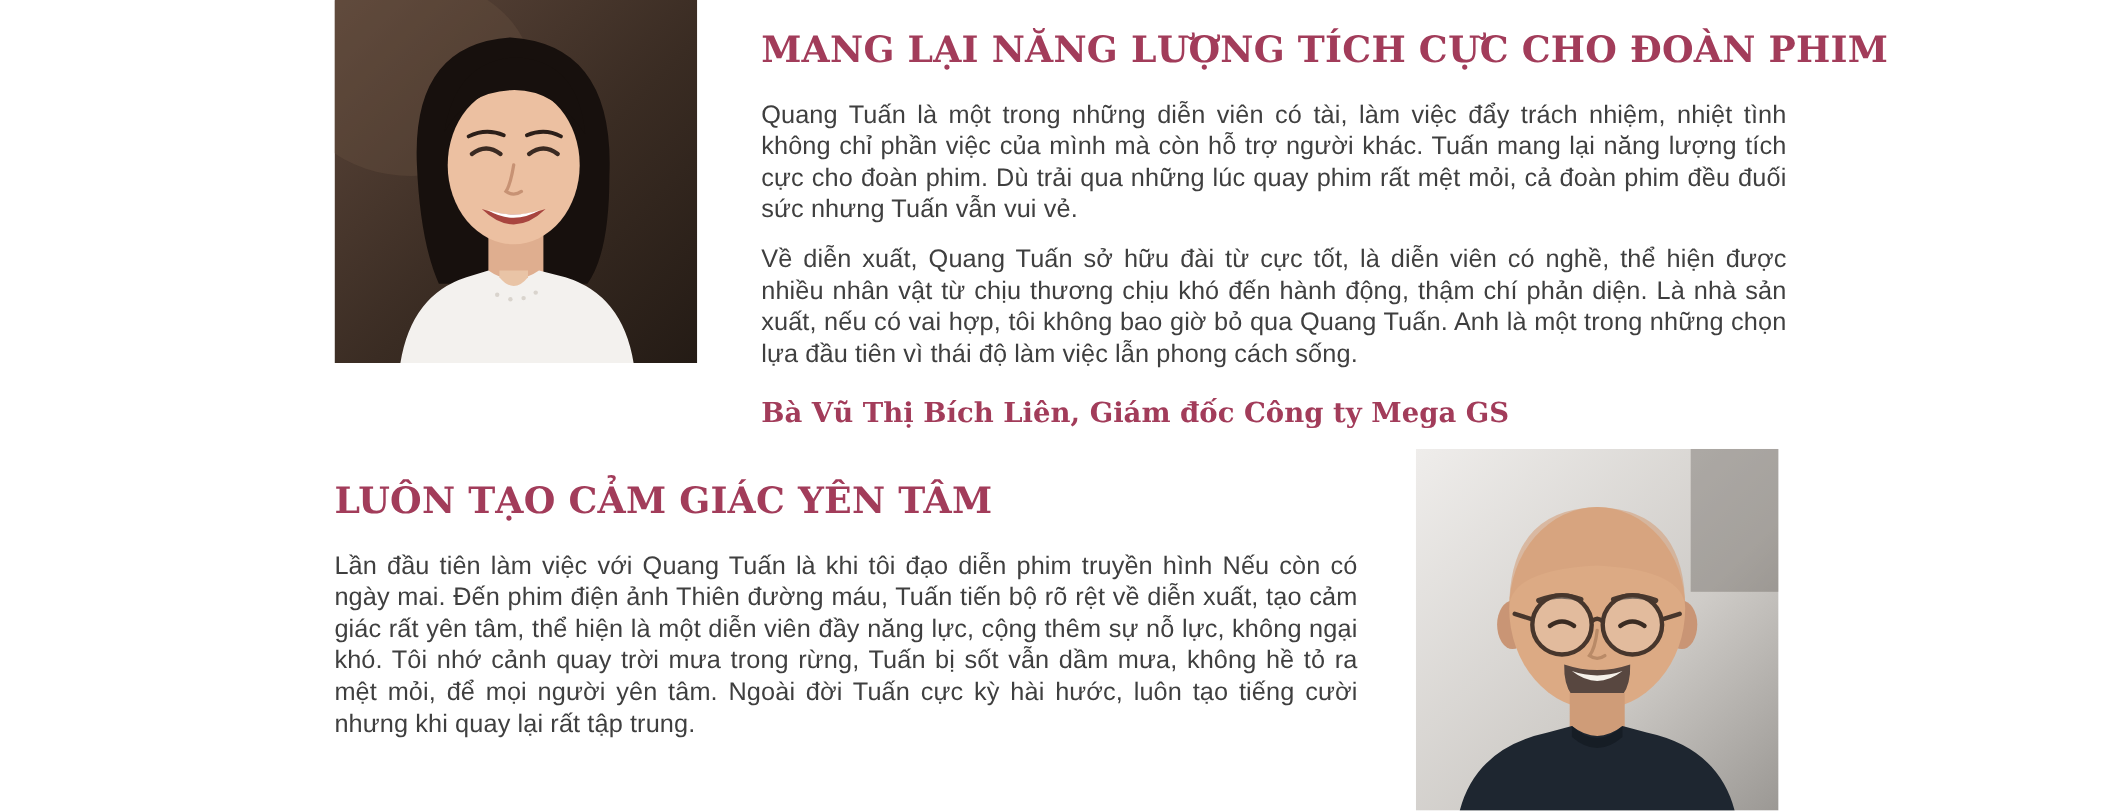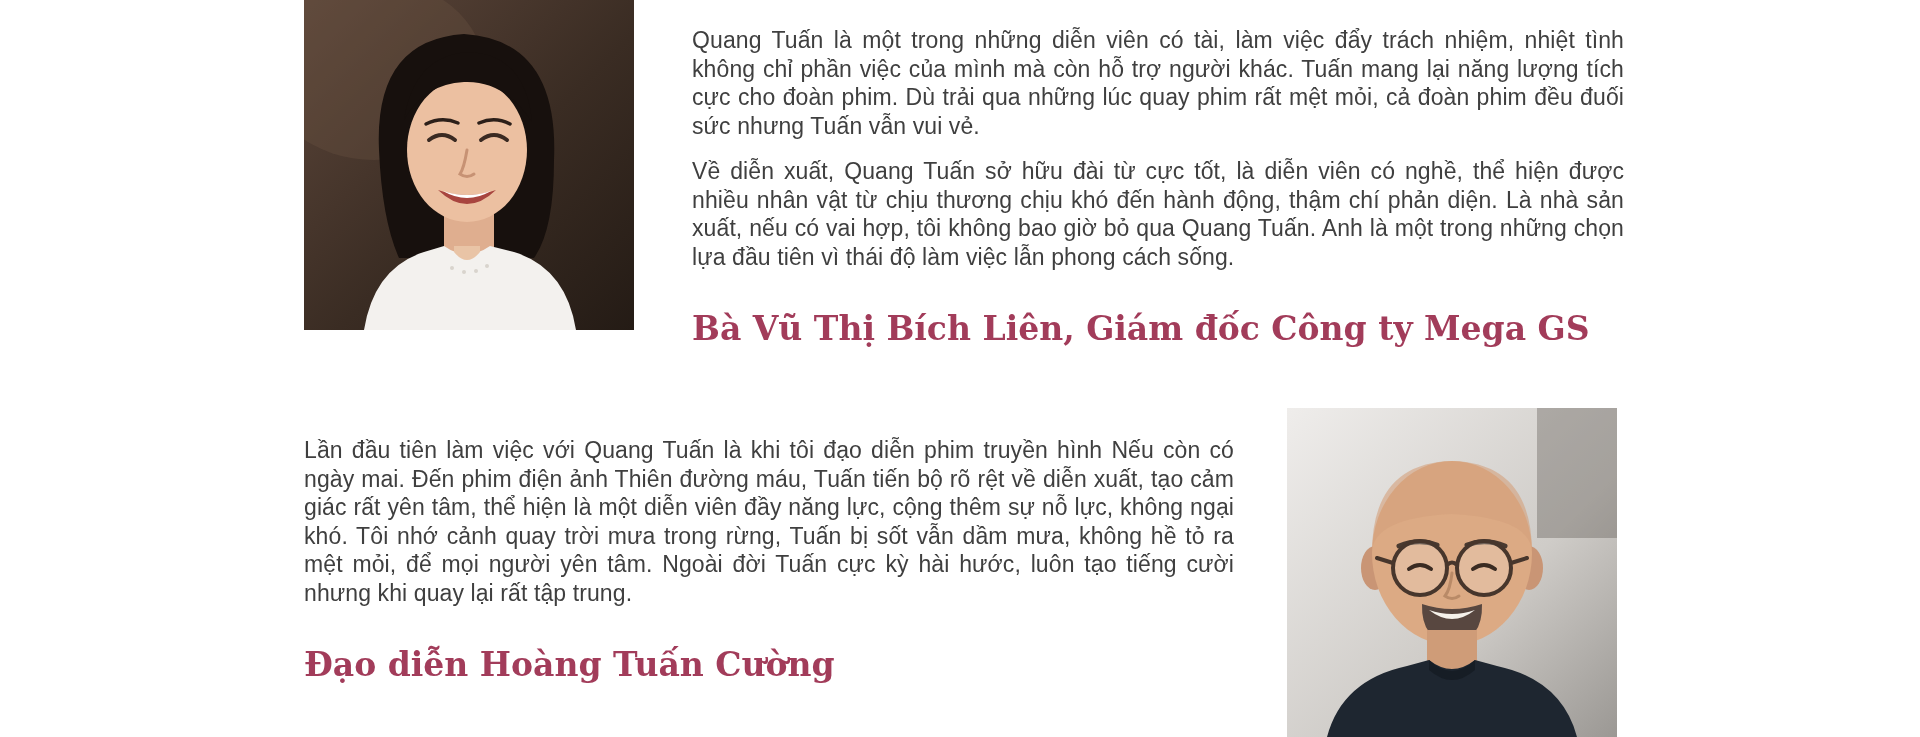--- a/index.html
+++ b/index.html
@@ -38,23 +38,23 @@
     text-align:justify;
     margin-bottom:17px;
     letter-spacing:.1px;
   }
   .block-2 .body-para{margin-bottom:24px;}
   .film-title{}
   h3.signature{
     font-family:"DejaVu Serif","Liberation Serif",serif;
     font-weight:700;
     color:var(--accent);
-    font-size:33px;
+    font-size:25px;
     line-height:1.2;
-    margin-top:38px;
+    margin-top:26px;
     white-space:nowrap;
   }
 </style>
 </head>
 <body>
 
 <div class="page">
 
   <div class="photo photo-1">
     <svg viewBox="0 0 330 330" preserveAspectRatio="none">
@@ -90,28 +90,29 @@
       <path d="M150 252 Q163 268 176 252 L176 246 L150 246 Z" fill="#e9c4a6"></path>
 
       <circle cx="148" cy="268" r="2" fill="#d9d4cd"></circle>
         <circle cx="160" cy="272" r="2" fill="#d9d4cd"></circle>
       <circle cx="172" cy="271" r="2" fill="#d9d4cd"></circle>
         <circle cx="183" cy="266" r="2" fill="#d9d4cd"></circle>
     </svg>
   </div>
 
   <div class="text-block block-1">
+    <h2 class="section-heading">MANG LẠI NĂNG LƯỢNG TÍCH CỰC CHO ĐOÀN PHIM</h2>
     <p class="body-para">Quang Tuấn là một trong những diễn viên có tài, làm việc đẩy trách nhiệm, nhiệt tình không chỉ phần việc của mình mà còn hỗ trợ người khác. Tuấn mang lại năng lượng tích cực cho đoàn phim. Dù trải qua những lúc quay phim rất mệt mỏi, cả đoàn phim đều đuối sức nhưng Tuấn vẫn vui vẻ.</p>
     <p class="body-para">Về diễn xuất, Quang Tuấn sở hữu đài từ cực tốt, là diễn viên có nghề, thể hiện được nhiều nhân vật từ chịu thương chịu khó đến hành động, thậm chí phản diện. Là nhà sản xuất, nếu có vai hợp, tôi không bao giờ bỏ qua Quang Tuấn. Anh là một trong những chọn lựa đầu tiên vì thái độ làm việc lẫn phong cách sống.</p>
     <h3 class="signature">Bà Vũ Thị Bích Liên, Giám đốc Công ty Mega GS</h3>
   </div>
 
   <div class="text-block block-2">
+    <h2 class="section-heading">LUÔN TẠO CẢM GIÁC YÊN TÂM</h2>
     <p class="body-para"><span>Lần đầu tiên làm việc với Quang Tuấn là khi tôi đạo diễn phim truyền hình </span><span class="film-title">Nếu còn có ngày mai</span><span>. Đến phim điện ảnh </span><span class="film-title">Thiên đường máu</span><span>, Tuấn tiến bộ rõ rệt về diễn xuất, tạo cảm giác rất yên tâm, thể hiện là một diễn viên đầy năng lực, cộng thêm sự nỗ lực, không ngại khó. Tôi nhớ cảnh quay trời mưa trong rừng, Tuấn bị sốt vẫn dầm mưa, không hề tỏ ra mệt mỏi, để mọi người yên tâm. Ngoài đời Tuấn cực kỳ hài hước, luôn tạo tiếng cười nhưng khi quay lại rất tập trung.</span></p>
-    <h3 class="signature">Đạo diễn Hoàng Tuấn Cường</h3>
   </div>
 
   <div class="photo photo-2">
     <svg viewBox="0 0 330 329" preserveAspectRatio="none">
       <defs>
         <linearGradient id="bgm" x1="0" y1="0" x2="1" y2="1">
           <stop offset="0" stop-color="#efedeb"></stop>
           <stop offset="0.6" stop-color="#cfccc8"></stop>
           <stop offset="1" stop-color="#9b9894"></stop>
         </linearGradient>

